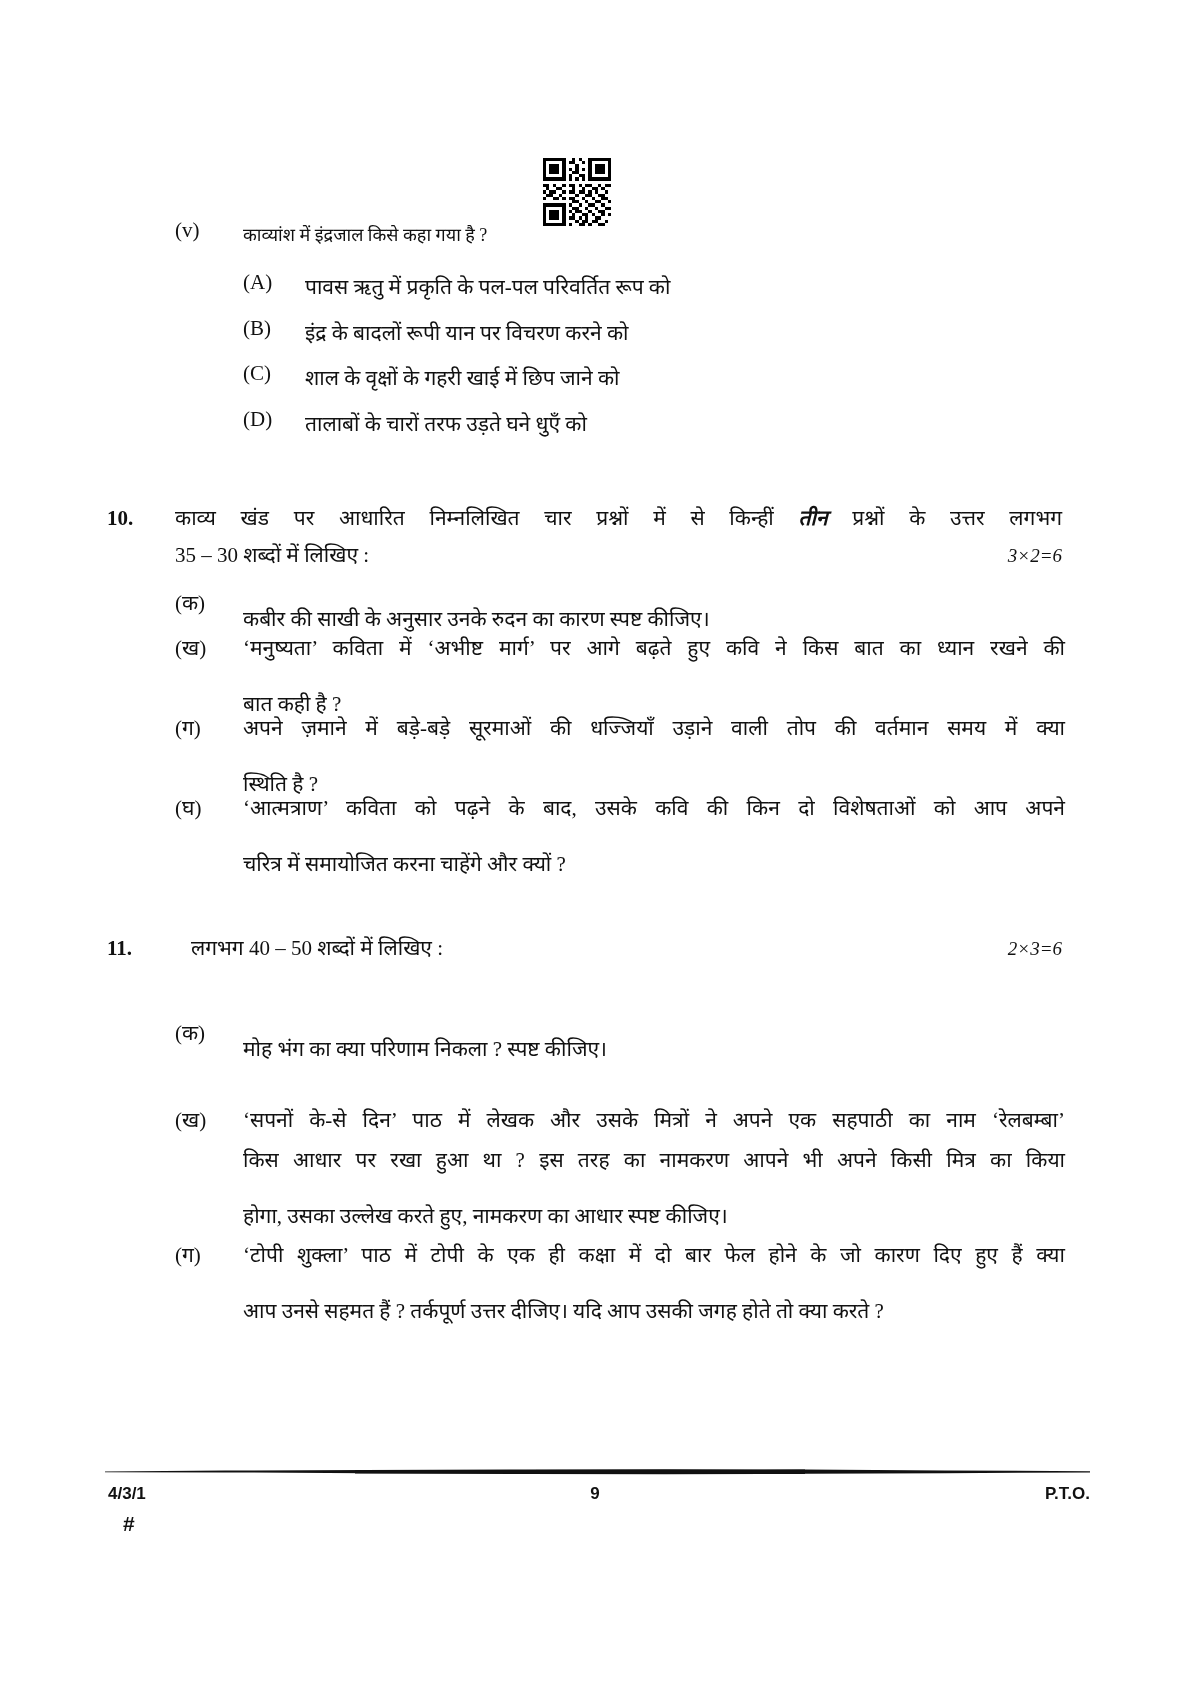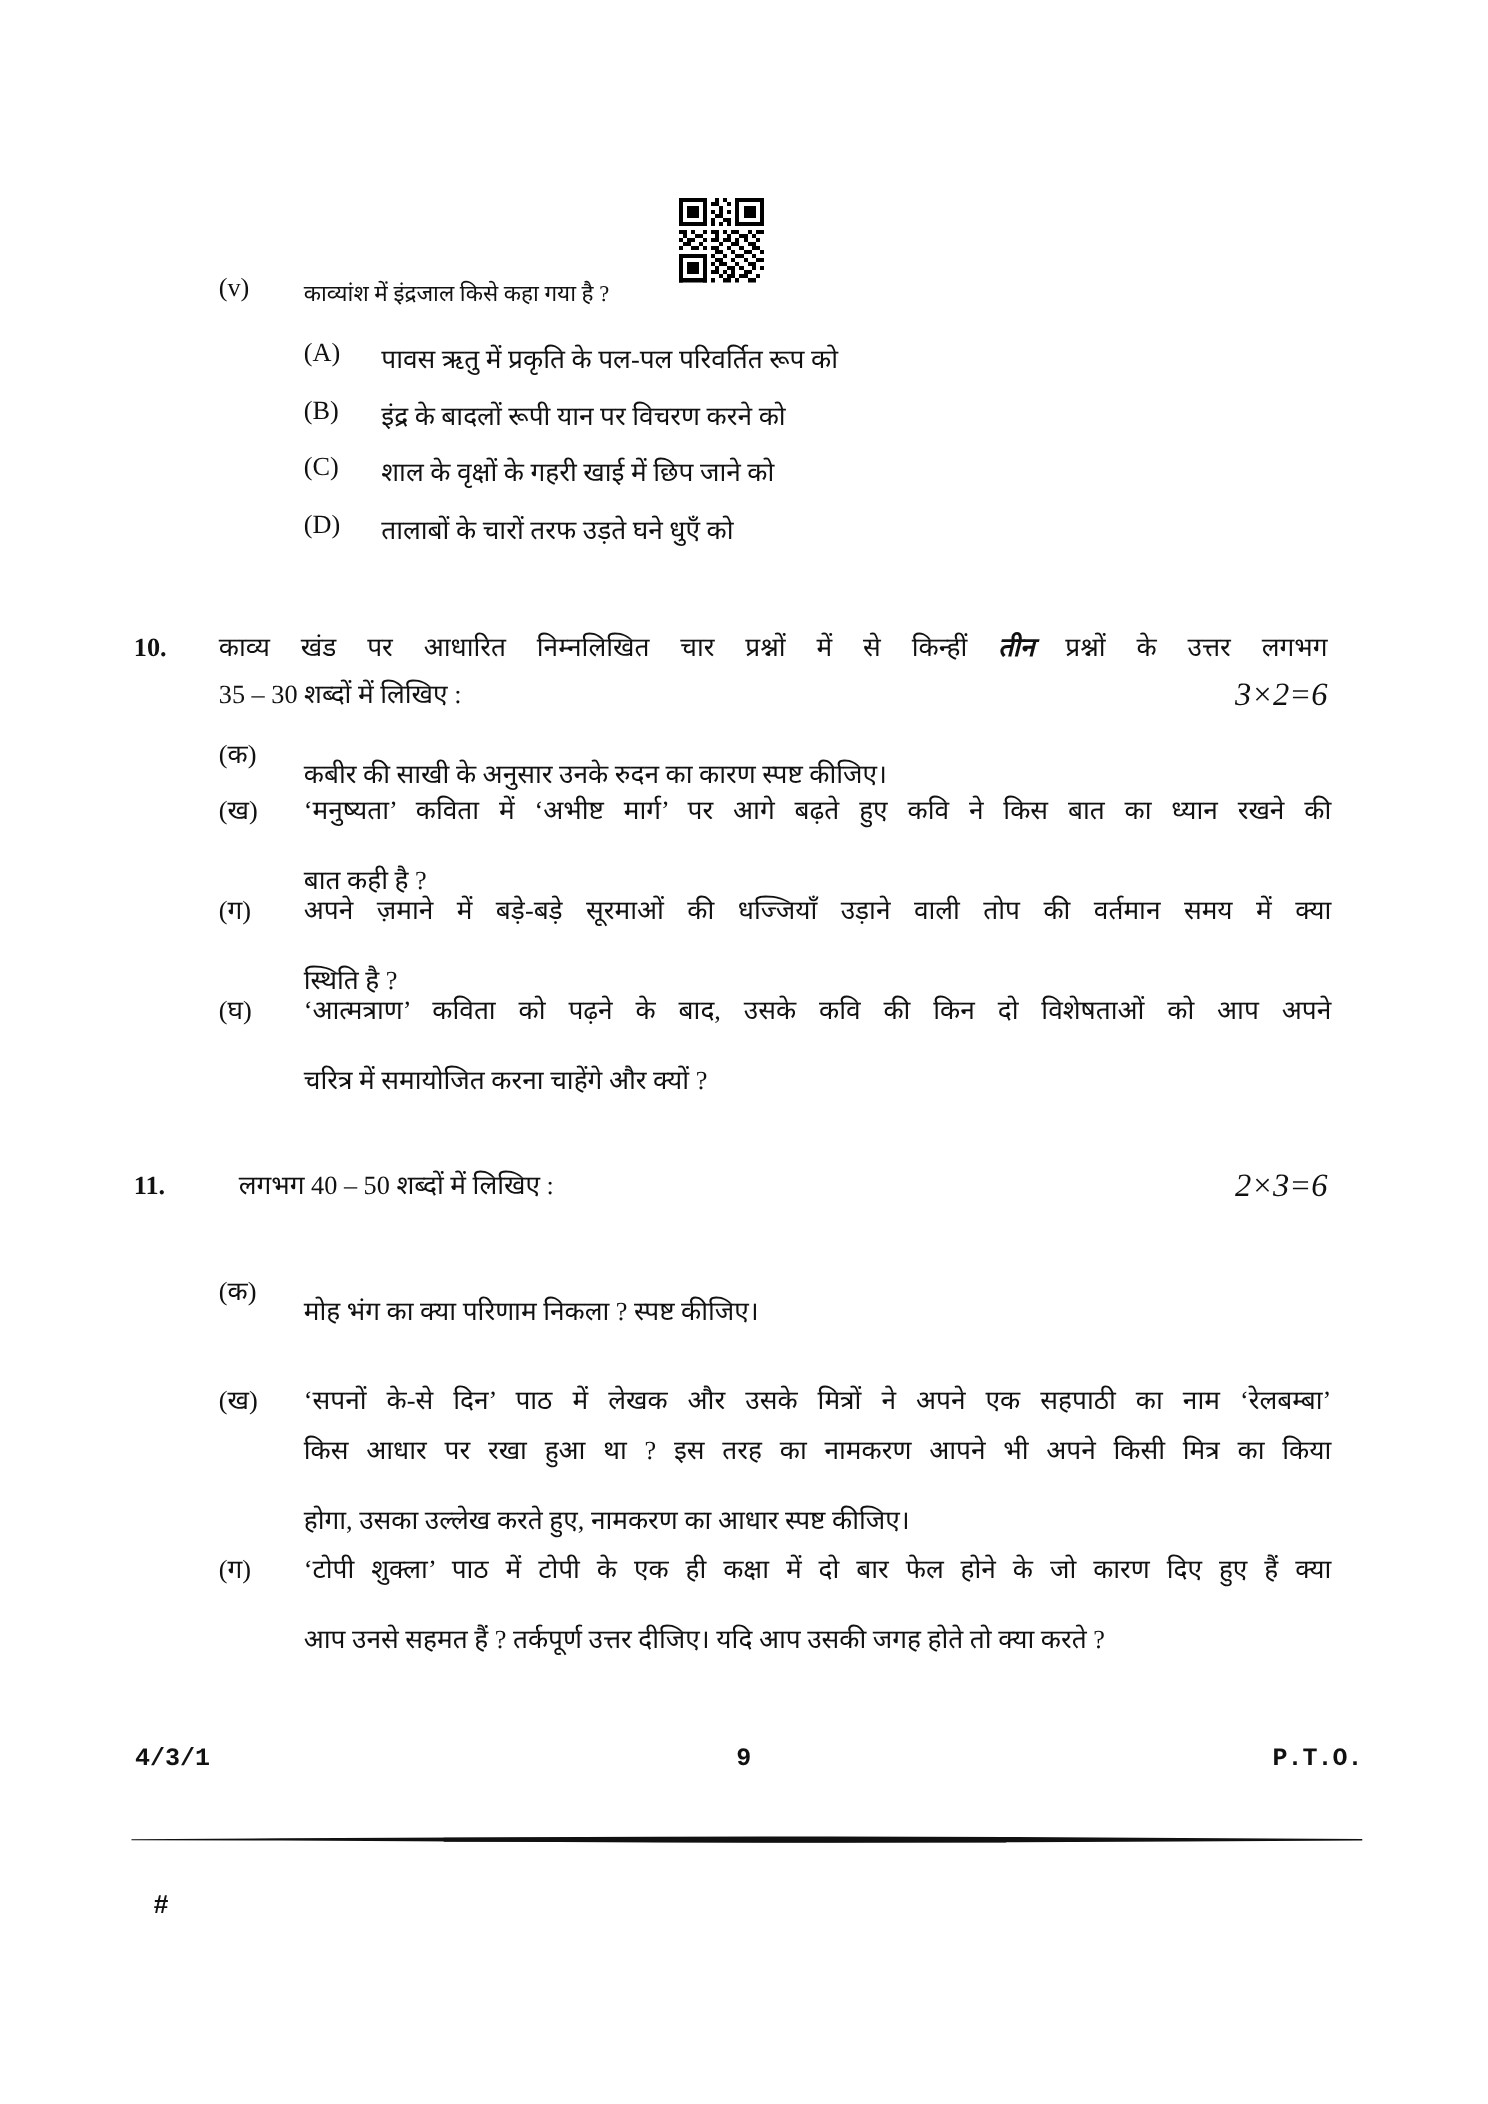--- a/index.html
+++ b/index.html
@@ -113,21 +113,21 @@
   }
   .stem .l2 {
     display: block;
     position: relative;
   }
   .stem .marks {
     position: absolute;
     right: 0;
     top: 0;
     font-style: italic;
-    font-size: 26px;
+    font-size: 19px;
     font-family: "Liberation Serif", "DejaVu Serif", serif;
   }
   .bold-em { font-weight: bold; font-style: italic; }
 
   #q10 { left: 107px; top: 500px; width: 955px; }
   #q11 { left: 107px; top: 930px; width: 955px; gap: 16px; }
 
   
   .sub {
     position: absolute;
@@ -171,24 +171,24 @@
     position: absolute;
     left: 105px;
     top: 1467px;
     width: 985px;
     height: 9px;
   }
   .footer-rule svg { display:block; width:100%; height:100%; }
 
   .foot {
     position: absolute;
-    top: 1396px;
+    top: 1484px;
     font-weight: bold;
-    font-size: 20px;
-    font-family: Liberation Mono, monospace;
+    font-size: 17px;
+    font-family: Liberation Sans, sans-serif;
   }
   #foot-code { left: 108px; }
   #foot-hash {
     position: absolute;
     left: 123px;
     top: 1512px;
     font-size: 21px;
     font-weight: bold;
     font-family: "Liberation Sans", sans-serif;
   }

